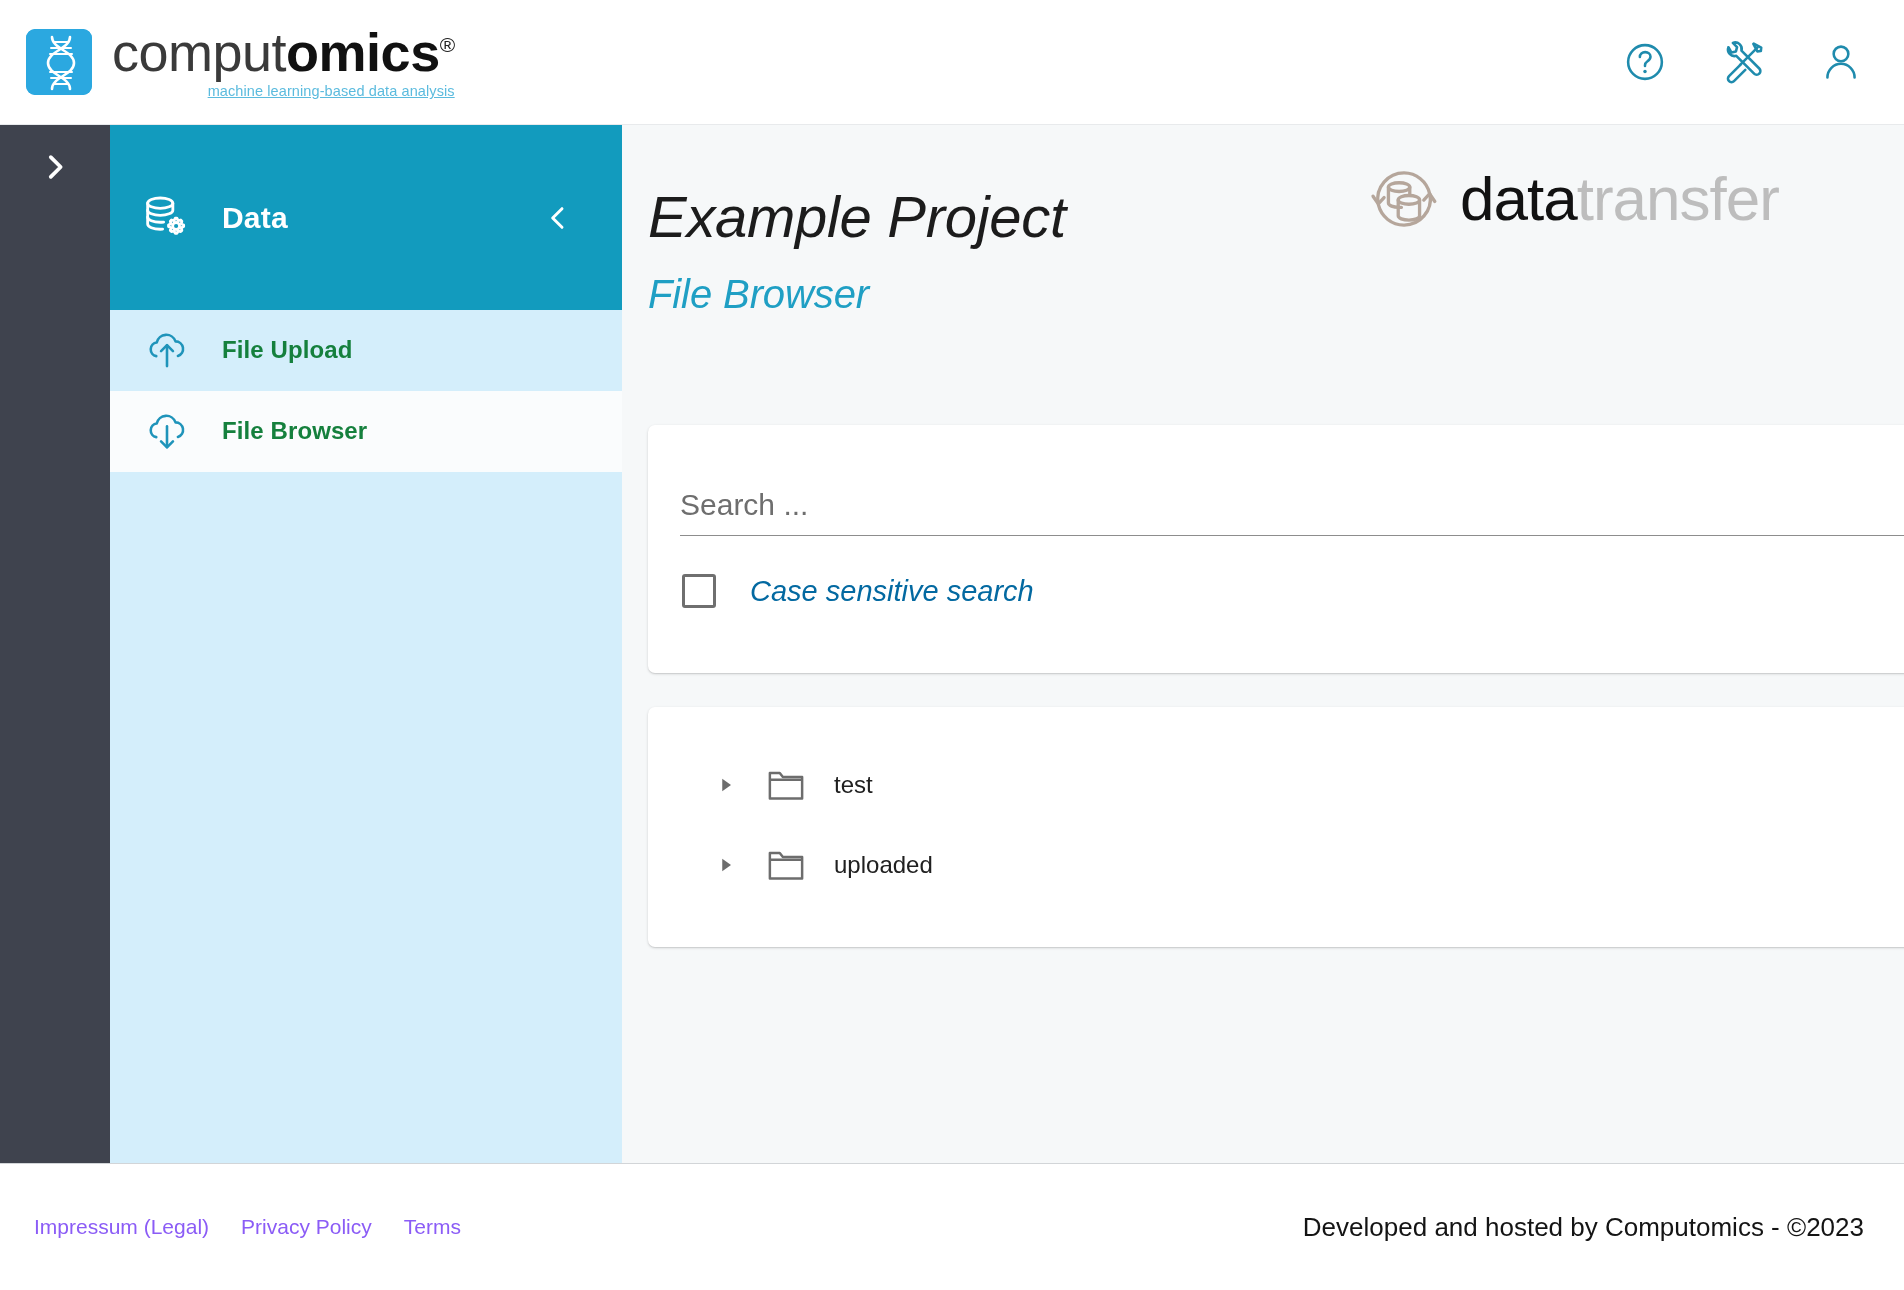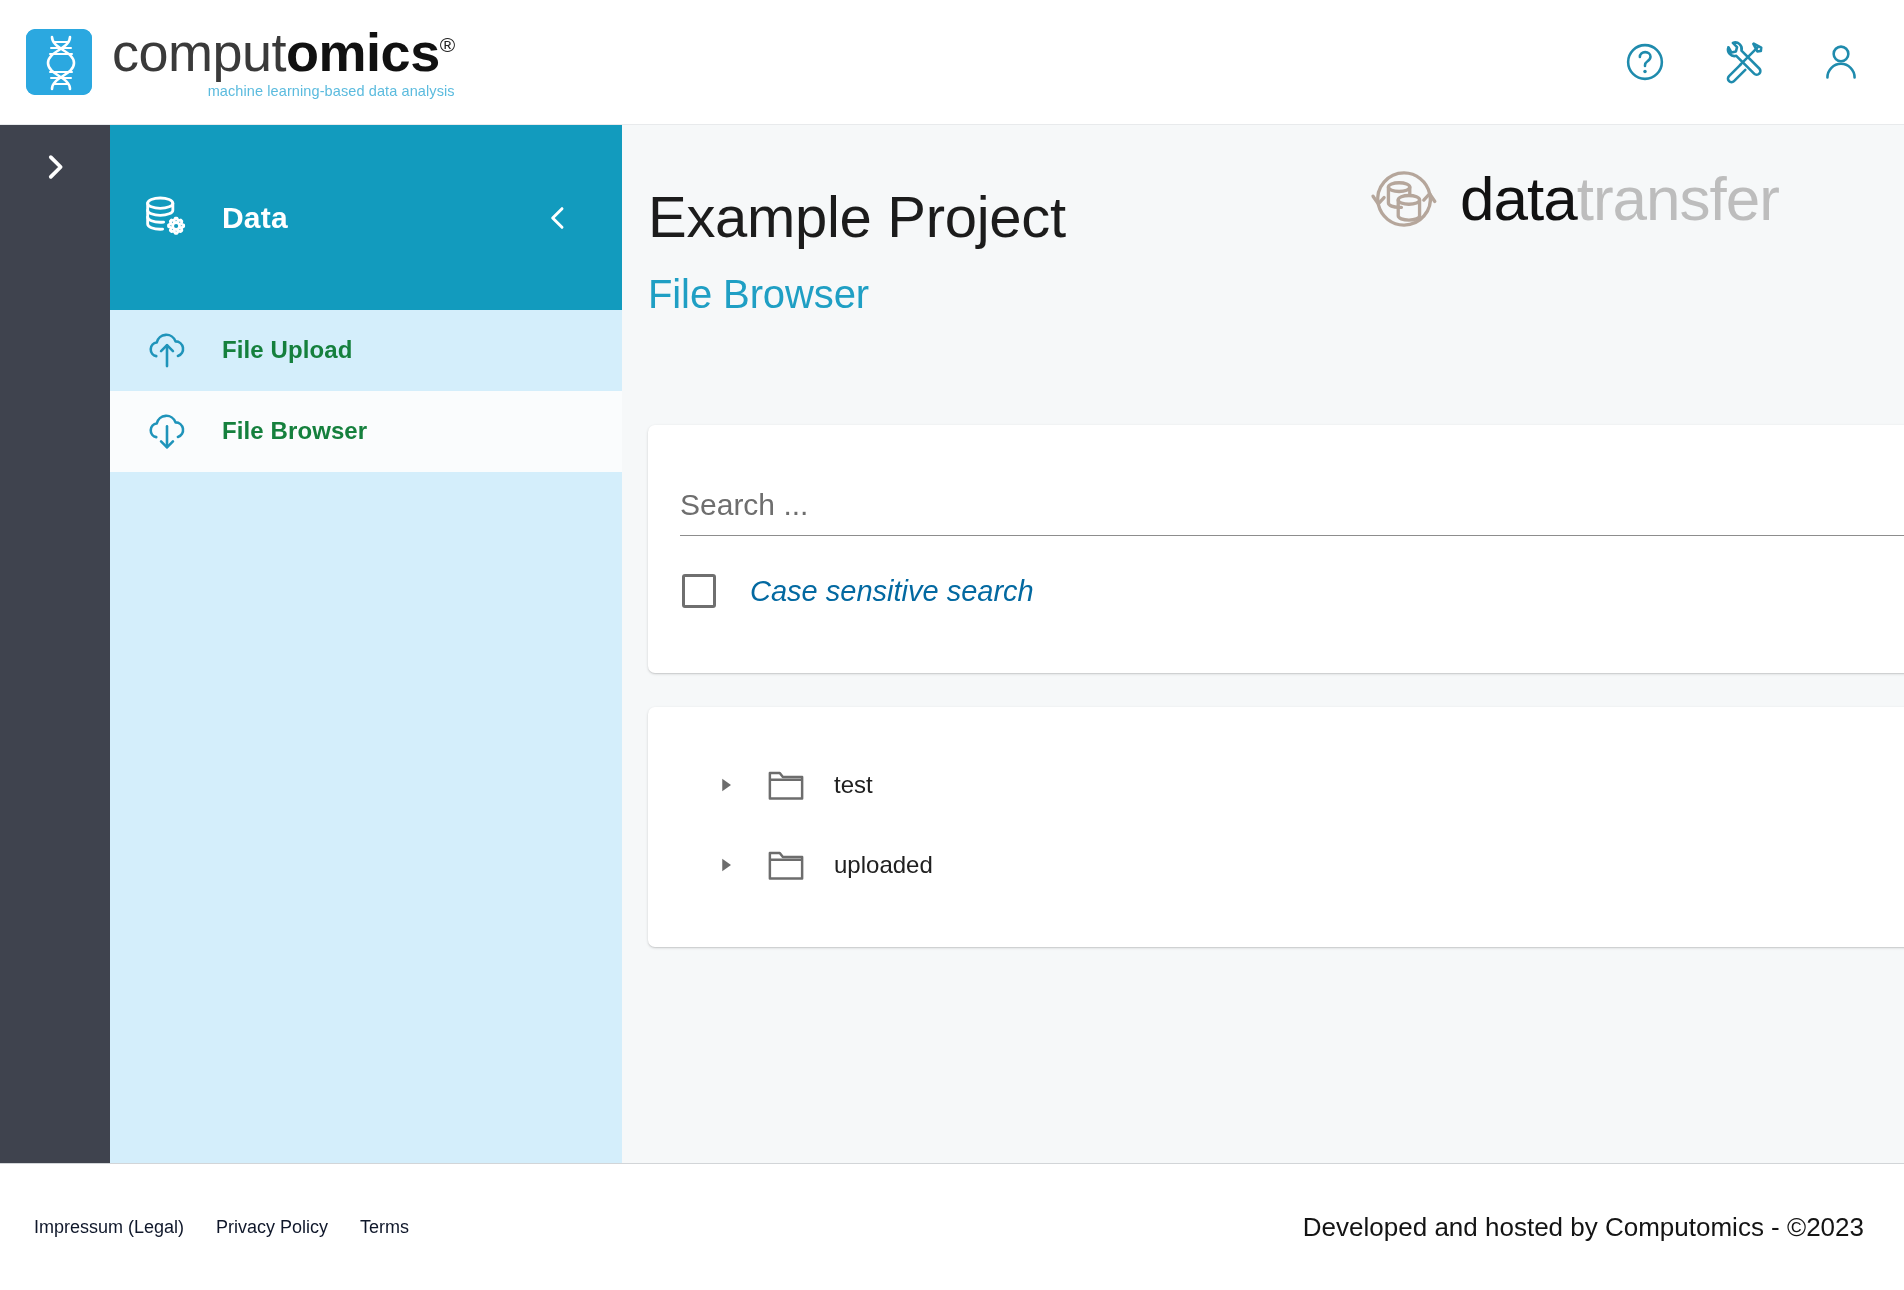--- a/index.html
+++ b/index.html
@@ -67,20 +67,21 @@
   }
   .brand-word .thin { font-weight: 300; color: #3a3a3a; }
   .brand-word .bold { font-weight: 700; color: #111; }
   .brand-word .reg  { font-size: 21px; vertical-align: super; font-weight: 400; }
   .brand-tagline {
     font-size: 14.5px;
     color: #5BBBDE;
     letter-spacing: 0.1px;
     margin-top: 4px;
     white-space: nowrap;
+    text-decoration: underline;
   }
 
   .topbar-actions {
     display: flex;
     align-items: center;
     gap: 52px;
   }
   .ticon {
     width: 46px; height: 46px;
     display: flex; align-items: center; justify-content: center;
@@ -186,21 +187,21 @@
     padding: 0;
   }
 
   .main-head {
     display: flex;
     align-items: flex-start;
     padding: 62px 0 0 26px;
     position: relative;
     min-height: 0;
   }
-  .titles { flex: 0 0 auto; }
+  .titles { flex: 0 0 auto; font-style: italic; }
   .page-title {
     font-size: 58px;
     font-weight: 400;
     color: #1c1c1c;
     letter-spacing: -0.3px;
     line-height: 1.05;
   }
   .page-subtitle {
     margin-top: 24px;
     font-size: 40px;
@@ -321,22 +322,22 @@
     height: 127px;
     background: #ffffff;
     border-top: 1px solid #d2d5d8;
     display: flex;
     align-items: center;
     justify-content: space-between;
     padding: 0 40px 0 34px;
   }
   .footer-links { display: flex; align-items: center; gap: 32px; }
   .footer-links a {
-    color: #0f172a;
-    font-size: 18px;
+    color: #8b5cf6;
+    font-size: 21px;
     text-decoration: none;
     cursor: pointer;
   }
   .footer-credit {
     font-size: 26px;
     color: #141414;
     white-space: nowrap;
   }
 </style>
 </head>

